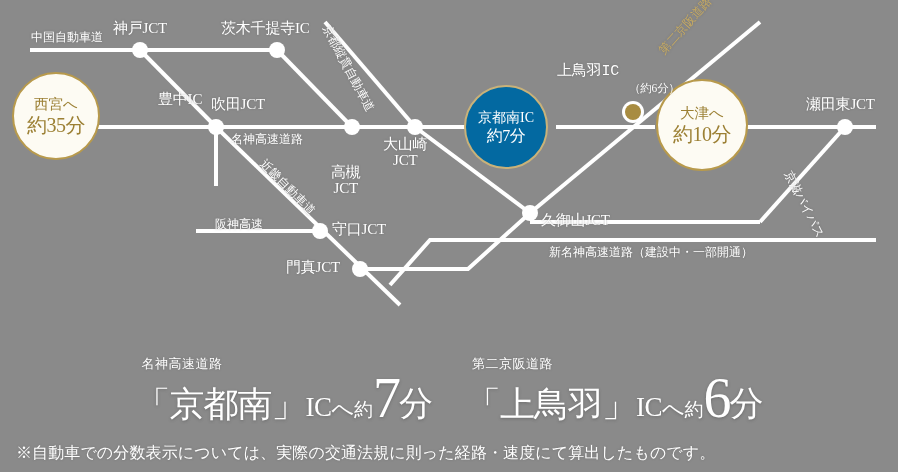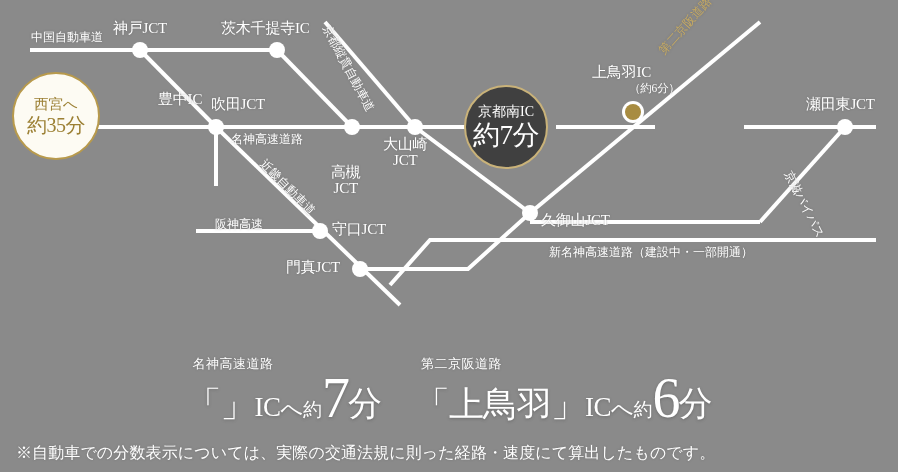--- a/index.html
+++ b/index.html
@@ -61,37 +61,37 @@
     justify-content: center;
     text-align: center;
   }
   .circle.white {
     background: #fdfbf3;
     border: 2px solid #b89a4c;
     color: #9c8034;
     box-shadow: 0 0 0 0 rgba(0,0,0,0);
   }
   .circle.gold {
-    background: #404040;
+    background: #0369a1;
     border: 2px solid #c9b279;
     color: #ffffff;
   }
   .circle .c-top {
     font-size: 14.5px;
     line-height: 1;
     margin-bottom: 3px;
     letter-spacing: 0px;
   }
   .circle .c-big {
     font-size: 20px;
     line-height: 1;
     letter-spacing: -0.5px;
   }
   .circle.gold .c-top { font-size: 14px; }
-  .circle.gold .c-big { font-size: 27px; }
+  .circle.gold .c-big { font-size: 16px; }
 
   
   #headline {
     position: absolute;
     left: 0; top: 340px;
     width: 898px; height: 82px;
     display: flex;
     justify-content: center;
     align-items: flex-end;
     gap: 34px;
@@ -190,36 +190,40 @@
     <div class="c-top">西宮へ</div>
     <div class="c-big">約35分</div>
   </div>
 
 
   <div class="circle gold" style="left:464px; top:85px; width:84px; height:84px;">
     <div class="c-top">京都南IC</div>
     <div class="c-big">約7分</div>
   </div>
 
+  <div class="circle white" style="left:656px; top:79px; width:92px; height:92px;">
+    <div class="c-top">大津へ</div>
+    <div class="c-big">約10分</div>
+  </div>
 
   <div class="nlabel" style="left:113px; top:20px;">神戸JCT</div>
 
   <div class="nlabel" style="left:221px; top:20px;">茨木千提寺IC</div>
 
   <div class="nlabel" style="left:118px; top:91px;margin-left:40px;">豊中IC</div>
 
   <div class="nlabel" style="left:211px; top:96px;">吹田JCT</div>
 
   <div class="nlabel" style="left:331px; top:144px; text-align:center;margin-top:20px;">高槻
 JCT</div>
 
   <div class="nlabel" style="left:383px; top:136px; text-align:center;">大山崎
 JCT</div>
 
-  <div class="nlabel" style="left:592px; top:64px;">上鳥羽IC</div>
+  <div class="nlabel" style="left:557px; top:64px;font-family:Liberation Mono, monospace;">上鳥羽IC</div>
   <div class="nlabel sub" style="left:585px; top:82px;margin-left:44px;">（約6分）</div>
 
   <div class="nlabel" style="left:806px; top:96px;">瀬田東JCT</div>
 
   <div class="nlabel" style="left:541px; top:212px;">久御山JCT</div>
 
   <div class="nlabel" style="left:332px; top:221px;">守口JCT</div>
 
   <div class="nlabel" style="left:286px; top:259px;">門真JCT</div>
 
@@ -238,20 +242,21 @@
   <div class="rlabel rot-keiji" style="left:795px; top:168px;">京滋バイパス</div>
 
   <div class="rlabel" style="left:549px; top:244px;">新名神高速道路（建設中・一部開通）</div>
 
   <div id="headline">
 
     <div class="hl-block">
       <div class="hl-kicker">名神高速道路</div>
       <div class="hl-main">
         <span class="hl-place">「</span>
+        <span class="hl-place">京都南</span>
         <span class="hl-place">」</span>
         <span class="hl-ic">IC</span>
         <span class="hl-to">へ</span>
         <span class="hl-approx">約</span>
         <span class="hl-num">7</span>
         <span class="hl-min">分</span>
       </div>
     </div>
 
     <div class="hl-block">

